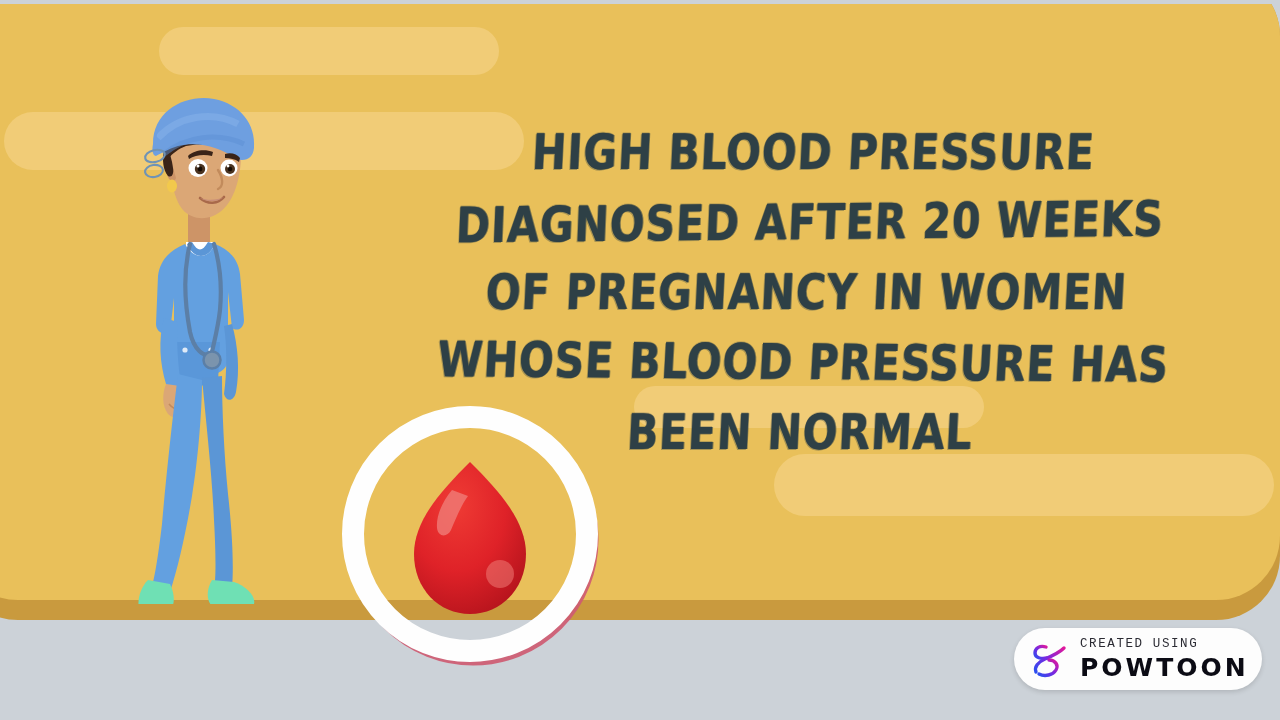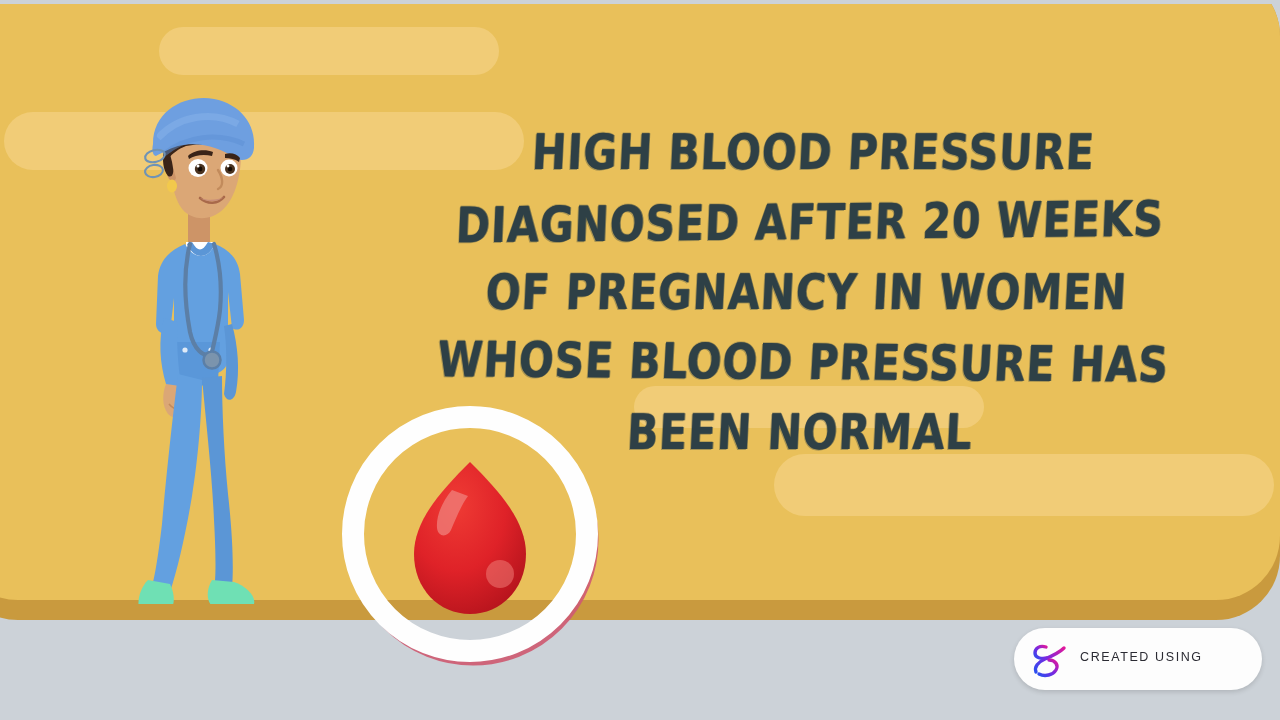--- a/index.html
+++ b/index.html
@@ -117,21 +117,21 @@
     display: flex;
     align-items: center;
     gap: 10px;
     padding-left: 16px;
     box-sizing: border-box;
     box-shadow: 0 2px 5px rgba(0,0,0,0.14);
   }
   .pw-mark { width: 40px; height: 40px; flex: 0 0 40px; }
   .pw-text { display: flex; flex-direction: column; line-height: 1; }
   .pw-top {
-    font-family: Liberation Sans, sans-serif;
+    font-family: Liberation Mono, monospace;
     font-size: 12.5px;
     letter-spacing: 1.6px;
     color: #2b2b33;
     font-weight: 500;
     margin-bottom: 4px;
   }
   .pw-bottom {
     font-family: "DejaVu Sans", sans-serif;
     font-size: 25px;
     letter-spacing: 3px;
@@ -304,17 +304,18 @@
         </linearGradient>
       </defs>
       <g fill="none" stroke="url(#pwg)" stroke-width="3.4" stroke-linecap="round">
         <path d="M16 8 C10 6, 5 9, 5 14 C5 19, 11 20, 17 19"></path>
         <path d="M6 33 C4 28, 8 23, 15 20 C22 17, 30 13, 34 9"></path>
         <path d="M9 35 C15 38, 23 36, 26 31 C29 26, 25 21, 19 21"></path>
       </g>
     </svg>
     <div class="pw-text">
       <span class="pw-top">CREATED USING</span>
+      <span class="pw-bottom">POWTOON</span>
     </div>
   </div>
 
   <div class="top-sliver"></div>
 </div>
 
 </body></html>

